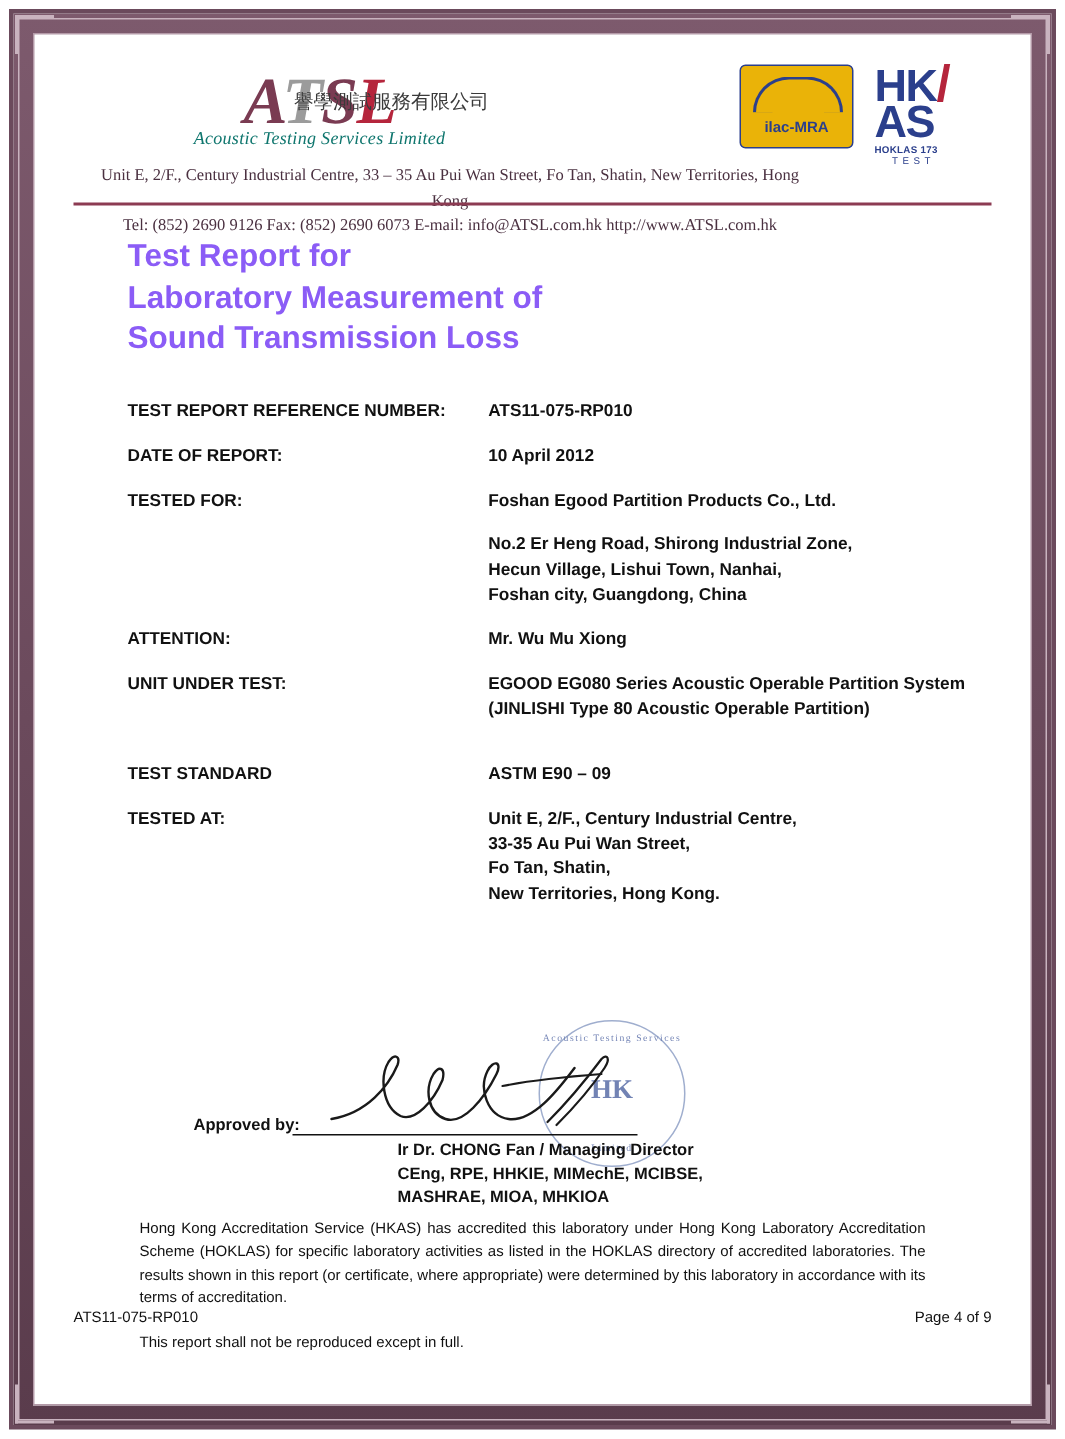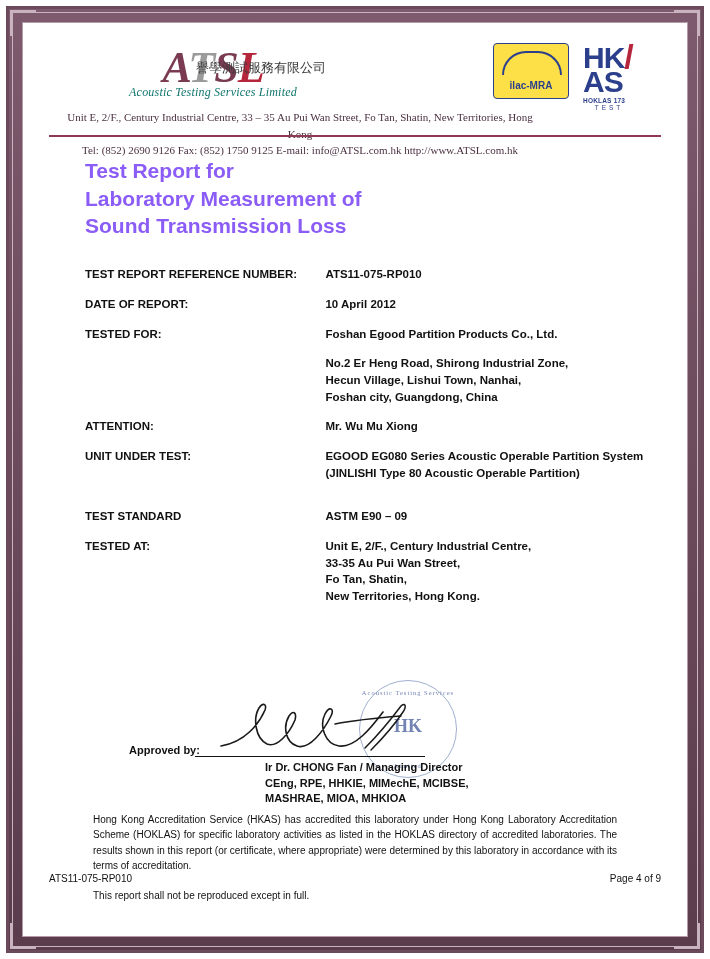--- a/index.html
+++ b/index.html
@@ -127,21 +127,21 @@
     display: flex;
     align-items: flex-start;
     gap: 14px;
   }
   .ilac {
     width: 74px;
     height: 54px;
     border: 1.5px solid #2b3f8c;
     border-radius: 4px;
     position: relative;
-    background: #fde047;
+    background: #eab308;
   }
   .ilac .arc {
     position: absolute;
     left: 8px;
     top: 7px;
     width: 56px;
     height: 22px;
     border: 2px solid #2b3f8c;
     border-bottom: none;
     border-radius: 28px 28px 0 0;
@@ -339,21 +339,21 @@
       <div class="logo-block">
         <div class="atsl-word">
           <span>A</span><span class="grey">T</span><span>S</span><span class="red">L</span>
         </div>
         <div class="atsl-chinese">譽學測試服務有限公司</div>
         <div class="atsl-sub">Acoustic Testing Services Limited</div>
       </div>
 
       <div class="addr-line">
         <div>Unit E, 2/F., Century Industrial Centre, 33 – 35 Au Pui Wan Street, Fo Tan, Shatin, New Territories, Hong Kong</div>
-        <div>Tel: (852) 2690 9126     Fax: (852) 1750 9125     E-mail: info@ATSL.com.hk     http://www.ATSL.com.hk</div>
+        <div>Tel: (852) 2690 9126     Fax: (852) 2690 6073     E-mail: info@ATSL.com.hk     http://www.ATSL.com.hk</div>
       </div>
 
       <div class="accred-logos">
         <div class="ilac">
           <div class="arc"></div>
           <div class="txt">ilac-MRA</div>
         </div>
         <div class="hkas">
           <div class="big"><span>HK</span><span class="slash">/</span></div>
           <div class="big">AS</div>

